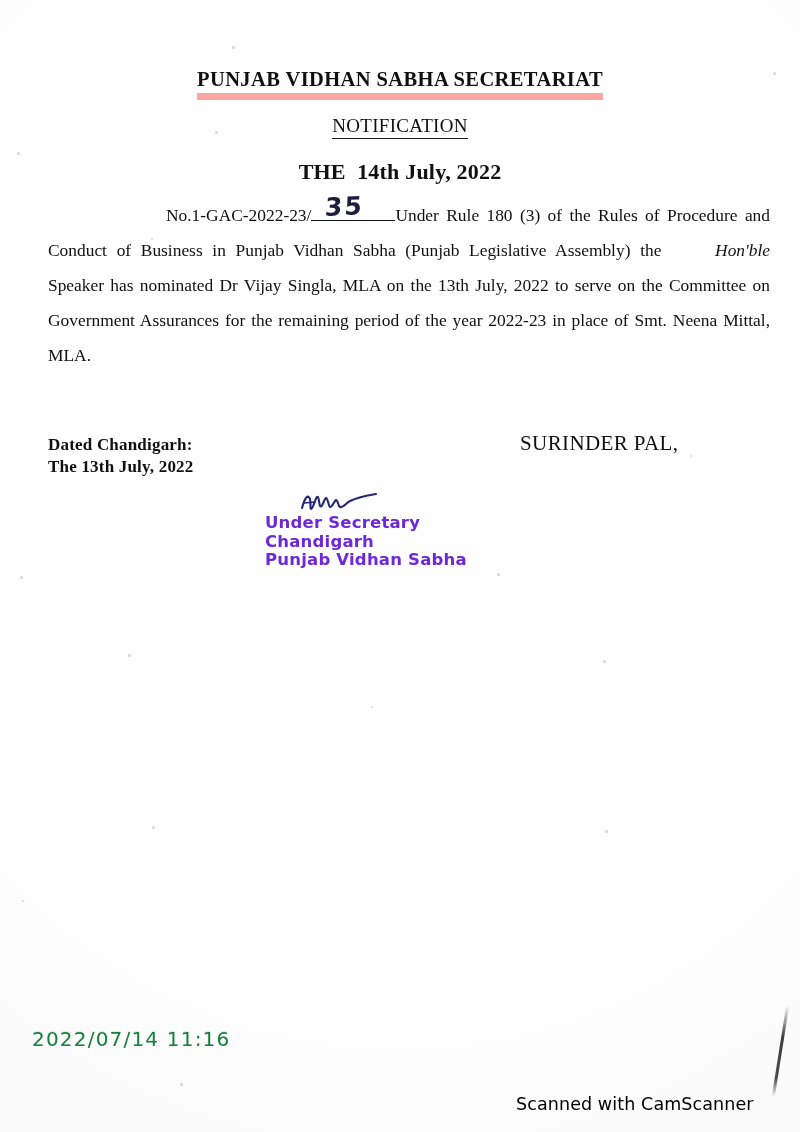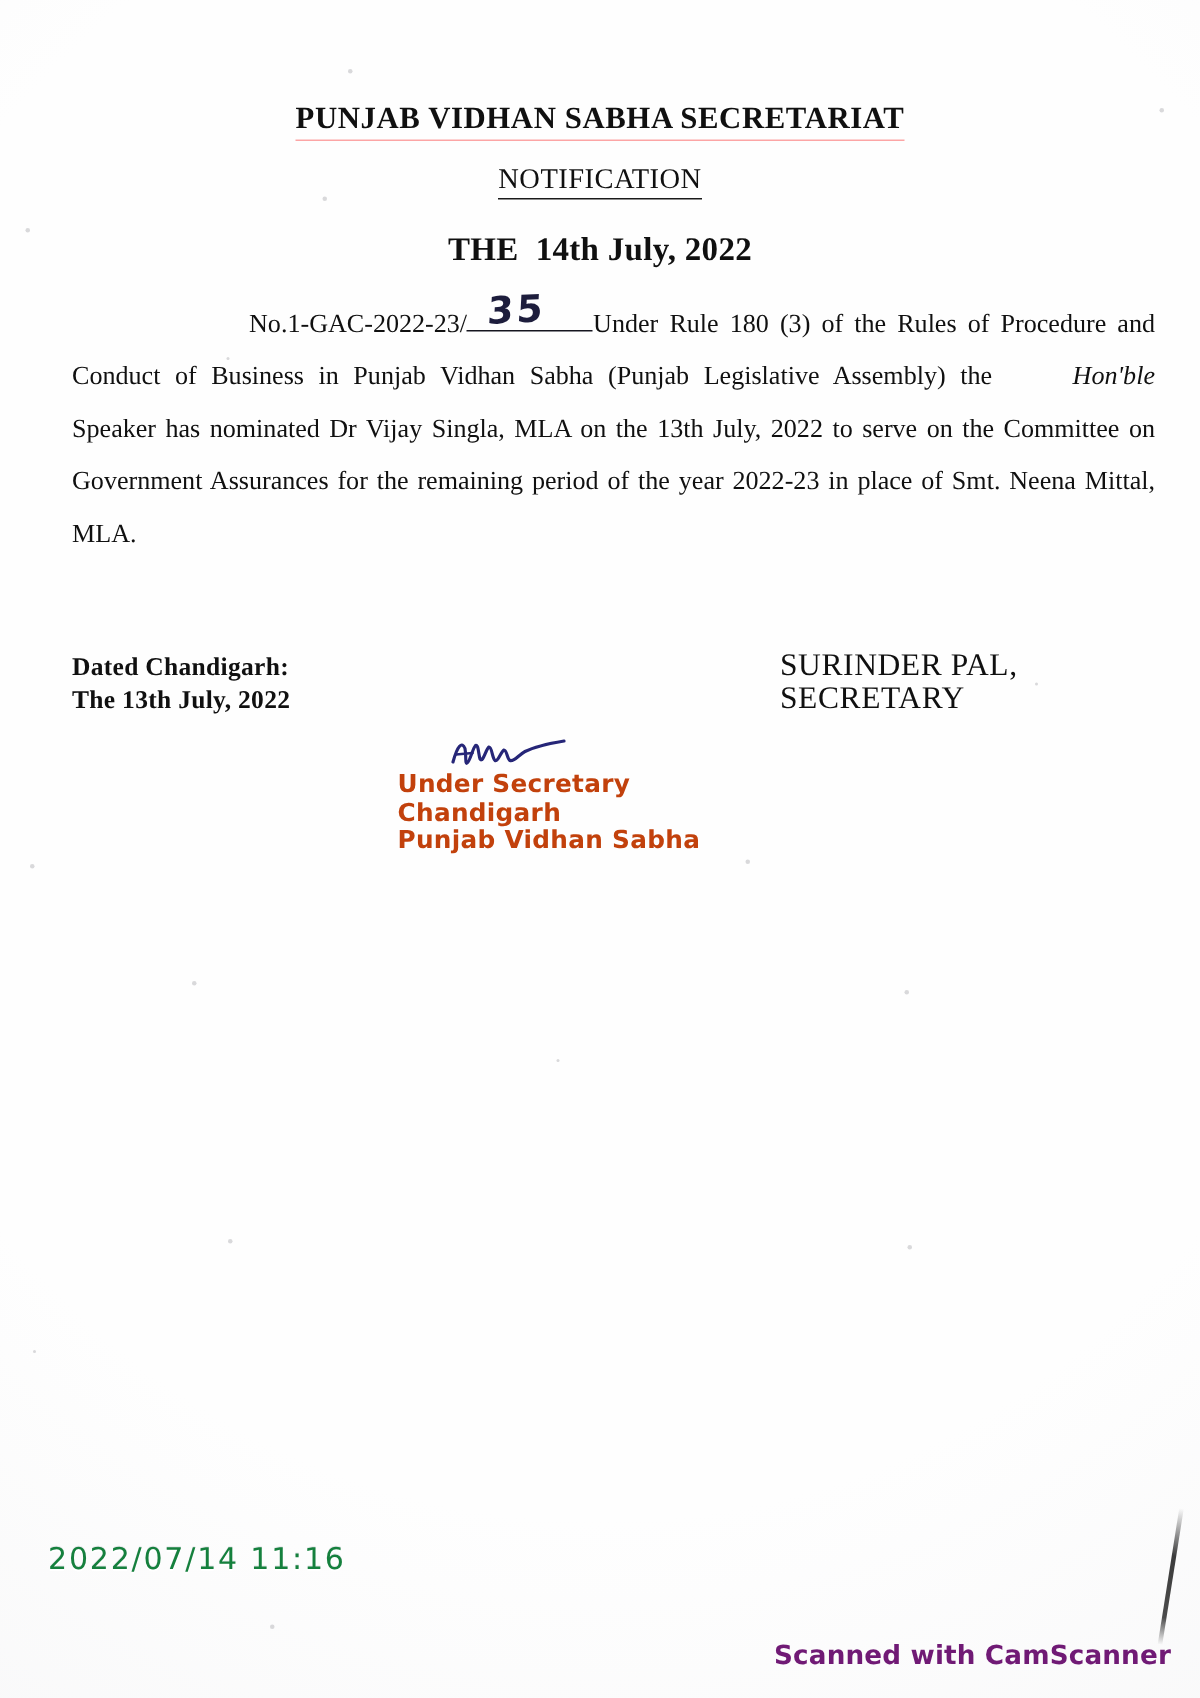--- a/index.html
+++ b/index.html
@@ -41,21 +41,21 @@
     left: 0;
     width: 800px;
     text-align: center;
   }
 
   .doc-title {
     font-weight: bold;
     font-size: 20.5px;
     letter-spacing: 0.4px;
     display: inline-block;
-    border-bottom: 1px solid #fca5a5;
+    border-bottom: 7px solid #fca5a5;
     padding-bottom: 1px;
     line-height: 1.15;
   }
 
   .doc-subtitle {
     margin-top: 15px;
     font-size: 19px;
     display: inline-block;
     border-bottom: 1.6px solid #1a1a1a;
     padding-bottom: 1px;
@@ -137,21 +137,21 @@
     font-weight: normal;
     line-height: 22px;
     letter-spacing: 0.4px;
   }
 
   
   .stamp {
     position: absolute;
     top: 514px;
     left: 265px;
-    color: #c2410c;
+    color: #6d28d9;
     font-family: "DejaVu Sans", sans-serif;
     font-weight: bold;
     font-size: 16.5px;
     line-height: 18.5px;
     letter-spacing: 0.2px;
   }
 
   .signature-ink {
     position: absolute;
     top: -27px;
@@ -172,23 +172,22 @@
     color: #15803d;
     text-shadow: 0 1px 0 #ffffff, 0 -1px 0 #e8e8ec;
   }
 
   .camscanner {
     position: absolute;
     top: 1094px;
     left: 516px;
     font-family: "DejaVu Sans", sans-serif;
     font-size: 17.5px;
-    color: #701a75;
+    color: #000000;
     letter-spacing: 0.1px;
-    font-weight: bold;
   }
 
   .edge-artifact {
     position: absolute;
     top: 1005px;
     left: 779px;
     width: 3px;
     height: 92px;
     background: linear-gradient(to bottom, rgba(0,0,0,0) 0%, #1a1a1a 35%, #2c2c2c 80%, rgba(0,0,0,0) 100%);
     transform: rotate(9deg);
@@ -230,21 +229,20 @@
     <span class="lead-indent"></span><span class="ref-no">No.1-GAC-2022-23/</span><span class="blank-slot"><span class="handwriting">35</span></span><span>Under Rule 180 (3) of the Rules of Procedure and Conduct of Business in Punjab Vidhan Sabha (Punjab Legislative Assembly) the </span><span class="italic-word">Hon'ble</span><span> Speaker has nominated Dr Vijay Singla, MLA on the 13th July, 2022 to serve on the Committee on Government Assurances for the remaining period of the year 2022-23 in place of Smt. Neena Mittal, MLA.</span>
   </div>
 
   <div class="dated-block">
     <div>Dated Chandigarh:</div>
     <div>The 13th July, 2022</div>
   </div>
 
   <div class="secretary-block">
     <div>SURINDER PAL,</div>
-    <div>SECRETARY</div>
   </div>
 
   <div class="stamp">
     <svg class="signature-ink" viewBox="0 0 95 30">
       <path d="M4 21 C7 10, 10 7, 12 12 C13 17, 12 22, 13 22 C15 22, 17 12, 19 10 C21 9, 21 16, 22 19 C24 22, 26 12, 28 11 C30 11, 30 18, 32 20 C34 21, 36 14, 38 13 C40 13, 40 19, 42 20 C45 21, 48 16, 52 14 C58 11, 66 9, 78 7" fill="none" stroke="#262678" stroke-width="2.1" stroke-linecap="round" stroke-linejoin="round"></path>
       <path d="M6 16 L17 15" fill="none" stroke="#262678" stroke-width="1.7" stroke-linecap="round"></path>
     </svg>
     <div>Under Secretary</div>
     <div>Chandigarh</div>
     <div>Punjab Vidhan Sabha</div>

